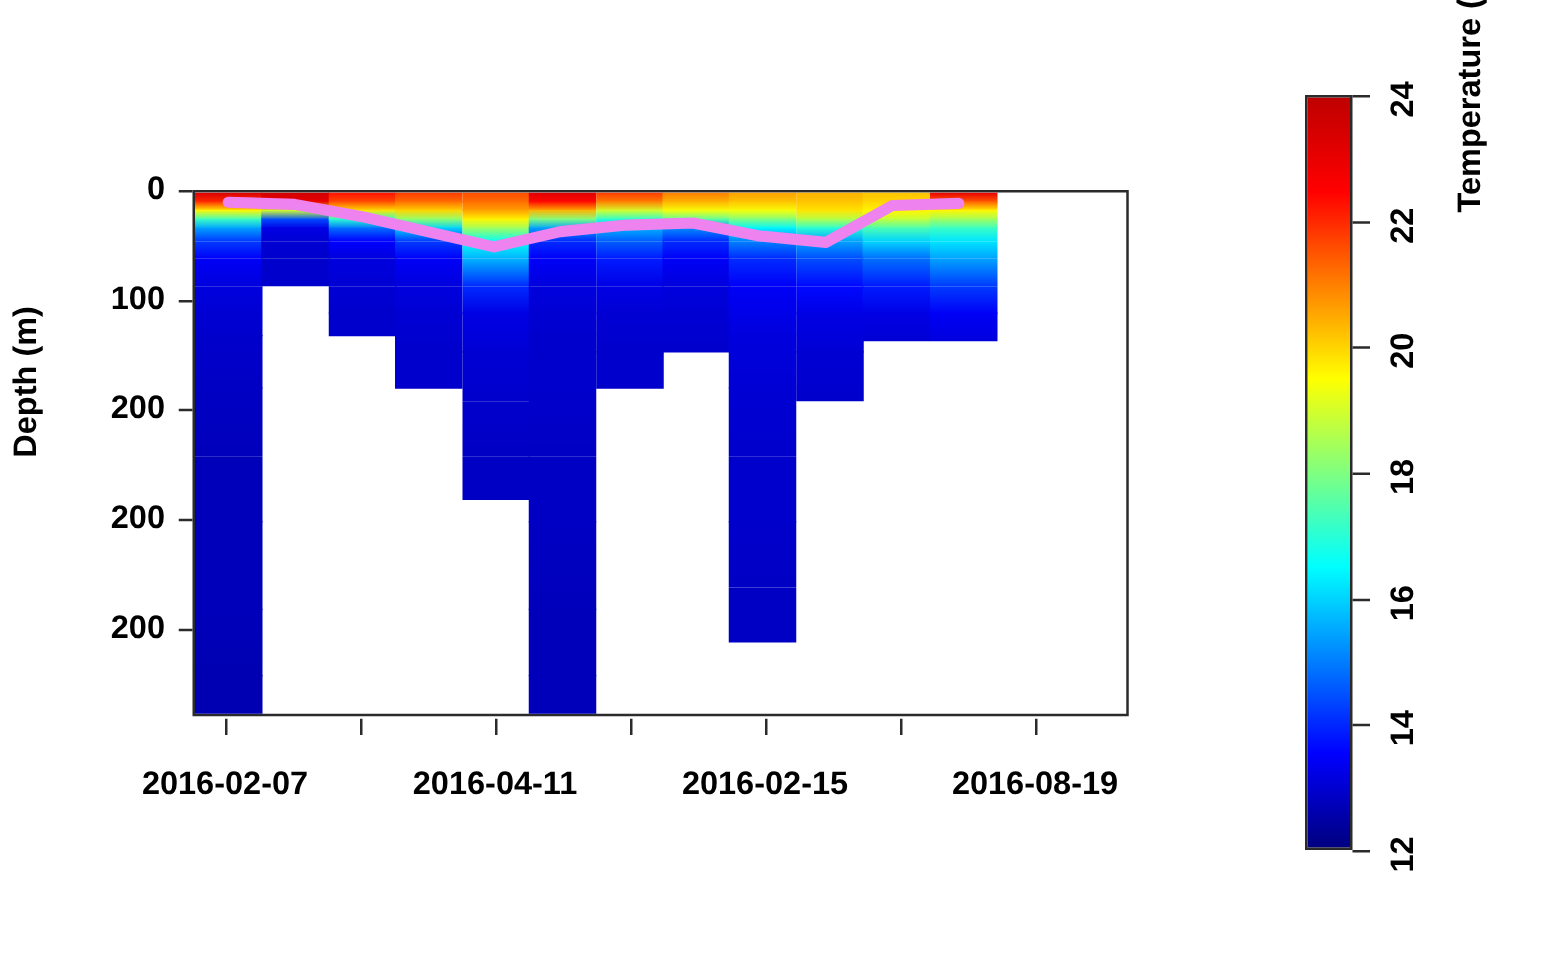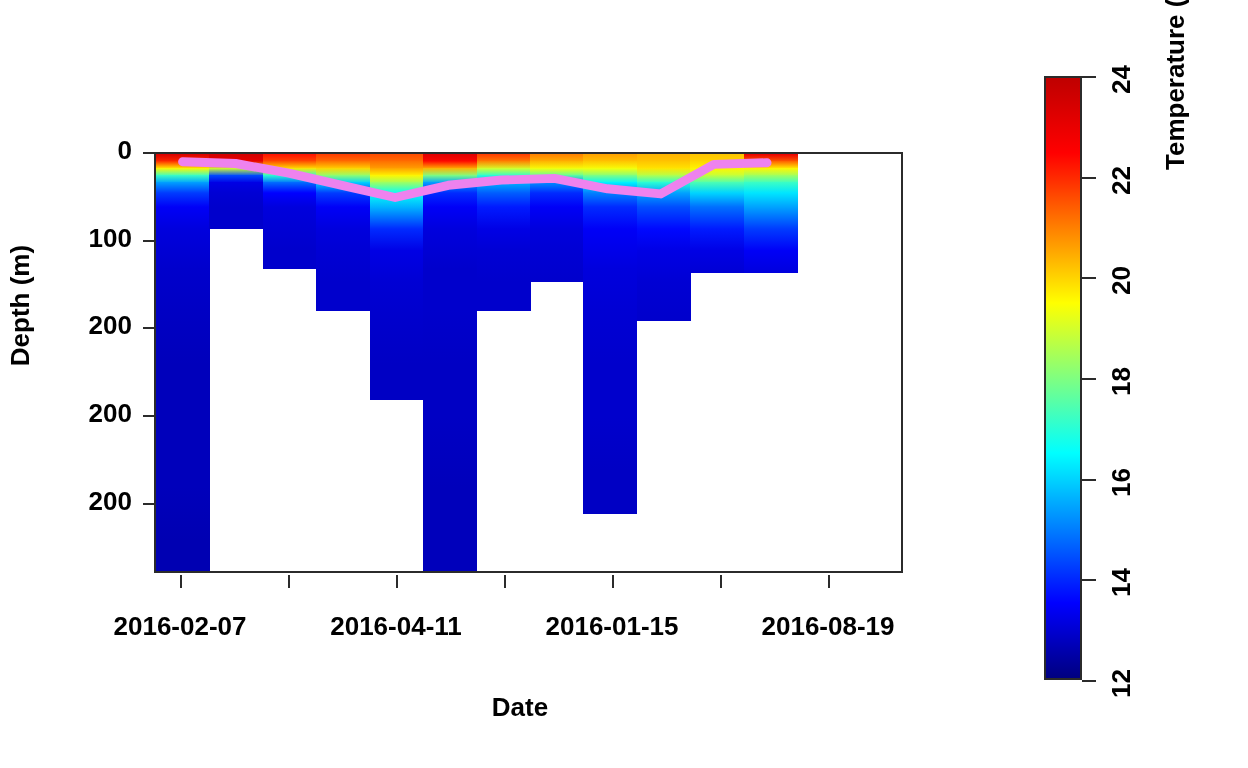--- a/index.html
+++ b/index.html
@@ -44,21 +44,20 @@
   #colorbar-title{position:absolute;left:1160px;top:170px;width:420px;
                   font-weight:bold;font-size:26px;color:#000;white-space:nowrap;
                   transform:rotate(-90deg);transform-origin:left top;}
 </style>
 </head>
 <body>
 
 <div class="abs" style="left:0;top:0;width:1248px;height:768px;">
 
   <div id="y-axis-title">Depth (m)</div>
-  <div id="x-axis-title">Date</div>
 
   <div id="plot-frame">
     <div id="heatmap-layer">
         <div class="hm-col" style="left: 0px; width: 54.1167px; height: 421px;">
           <div class="hm-cell" style="top: 0px; height: 7.61667px; background: linear-gradient(rgb(217, 0, 0), rgb(255, 42, 0));"></div>
           <div class="hm-cell" style="top: 7.01667px; height: 7.61667px; background: linear-gradient(rgb(255, 42, 0), rgb(255, 246, 0));"></div>
           <div class="hm-cell" style="top: 14.0333px; height: 7.61667px; background: linear-gradient(rgb(255, 246, 0), rgb(59, 255, 196));"></div>
           <div class="hm-cell" style="top: 21.05px; height: 7.61667px; background: linear-gradient(rgb(59, 255, 196), rgb(0, 162, 255));"></div>
           <div class="hm-cell" style="top: 28.0667px; height: 11.125px; background: linear-gradient(rgb(0, 162, 255), rgb(0, 59, 255));"></div>
           <div class="hm-cell" style="top: 38.5917px; height: 14.6333px; background: linear-gradient(rgb(0, 59, 255), rgb(0, 0, 247));"></div>
@@ -225,21 +224,21 @@
     </div>
 
   <div id="x-axis-group">
       <div class="xtick" style="left: 180px; top: 575px;"></div>
       <div class="xlabel" style="left: 70px; width: 220px; top: 611px;">2016-02-07</div>
       <div class="xtick" style="left: 288px; top: 575px;"></div>
       <div class="xtick" style="left: 396px; top: 575px;"></div>
       <div class="xlabel" style="left: 286px; width: 220px; top: 611px;">2016-04-11</div>
       <div class="xtick" style="left: 504px; top: 575px;"></div>
       <div class="xtick" style="left: 612px; top: 575px;"></div>
-      <div class="xlabel" style="left: 502px; width: 220px; top: 611px;">2016-01-15</div>
+      <div class="xlabel" style="left: 502px; width: 220px; top: 611px;">2016-02-15</div>
       <div class="xtick" style="left: 720px; top: 575px;"></div>
       <div class="xtick" style="left: 828px; top: 575px;"></div>
       <div class="xlabel" style="left: 718px; width: 220px; top: 611px;">2016-08-19</div>
     </div>
 
   <div id="colorbar-wrap">
     <div id="colorbar-gradient" style="background: linear-gradient(rgb(191, 0, 0) 0%, rgb(212, 0, 0) 4.2%, rgb(234, 0, 0) 8.3%, rgb(255, 0, 0) 12.5%, rgb(255, 42, 0) 16.7%, rgb(255, 85, 0) 20.8%, rgb(255, 128, 0) 25%, rgb(255, 170, 0) 29.2%, rgb(255, 212, 0) 33.3%, rgb(255, 255, 0) 37.5%, rgb(212, 255, 43) 41.7%, rgb(170, 255, 85) 45.8%, rgb(128, 255, 128) 50%, rgb(85, 255, 170) 54.2%, rgb(42, 255, 213) 58.3%, rgb(0, 255, 255) 62.5%, rgb(0, 213, 255) 66.7%, rgb(0, 170, 255) 70.8%, rgb(0, 128, 255) 75%, rgb(0, 85, 255) 79.2%, rgb(0, 42, 255) 83.3%, rgb(0, 0, 255) 87.5%, rgb(0, 0, 213) 91.7%, rgb(0, 0, 170) 95.8%, rgb(0, 0, 128) 100%);"></div>
     <div id="colorbar-ticks">
         <div class="cbtick" style="top: 604px;"></div>
         <div class="cblabel" style="left: 62px; top: 622px;">12</div>

